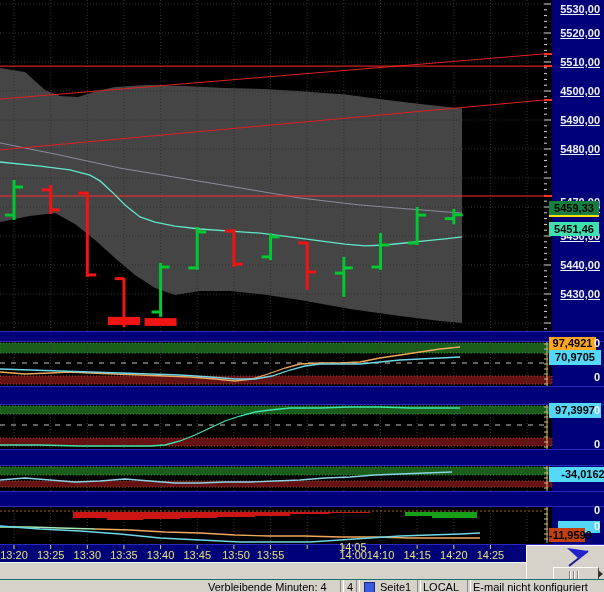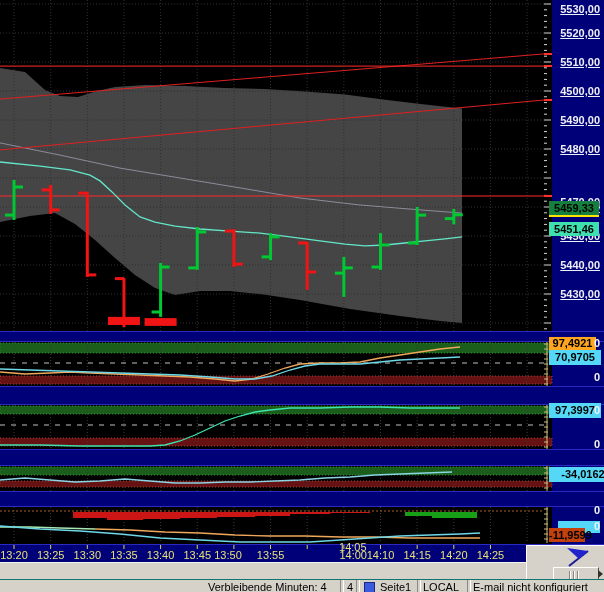--- a/index.html
+++ b/index.html
@@ -379,21 +379,21 @@
       <span class="lbl" style="right: 4px; top: 259px;">5440,00</span>
       <span class="lbl" style="right: 4px; top: 288px;">5430,00</span>
     </div>
   <div id="labels-time">
       <span class="tlbl" style="left: 14px; top: 549px;">13:20</span>
       <span class="tlbl" style="left: 50.65px; top: 549px;">13:25</span>
       <span class="tlbl" style="left: 87.3px; top: 549px;">13:30</span>
       <span class="tlbl" style="left: 123.95px; top: 549px;">13:35</span>
       <span class="tlbl" style="left: 160.6px; top: 549px;">13:40</span>
       <span class="tlbl" style="left: 197.25px; top: 549px;">13:45</span>
-      <span class="tlbl" style="left: 228px; top: 549px;">13:50</span>
+      <span class="tlbl" style="left: 236px; top: 549px;">13:50</span>
       <span class="tlbl" style="left: 270.55px; top: 549px;">13:55</span>
       <span class="tlbl" style="left: 307.2px; top: 549px; margin-left: 46px;">14:00</span>
       <span class="tlbl" style="left: 343.85px; top: 541px; margin-left: 9px;">14:05</span>
       <span class="tlbl" style="left: 380.5px; top: 549px;">14:10</span>
       <span class="tlbl" style="left: 417.15px; top: 549px;">14:15</span>
       <span class="tlbl" style="left: 453.8px; top: 549px;">14:20</span>
       <span class="tlbl" style="left: 490.45px; top: 549px;">14:25</span>
     </div>
 
   <div class="badge" style="left:549px;top:201px;width:50px;background:#15803d;">5459,33</div>

